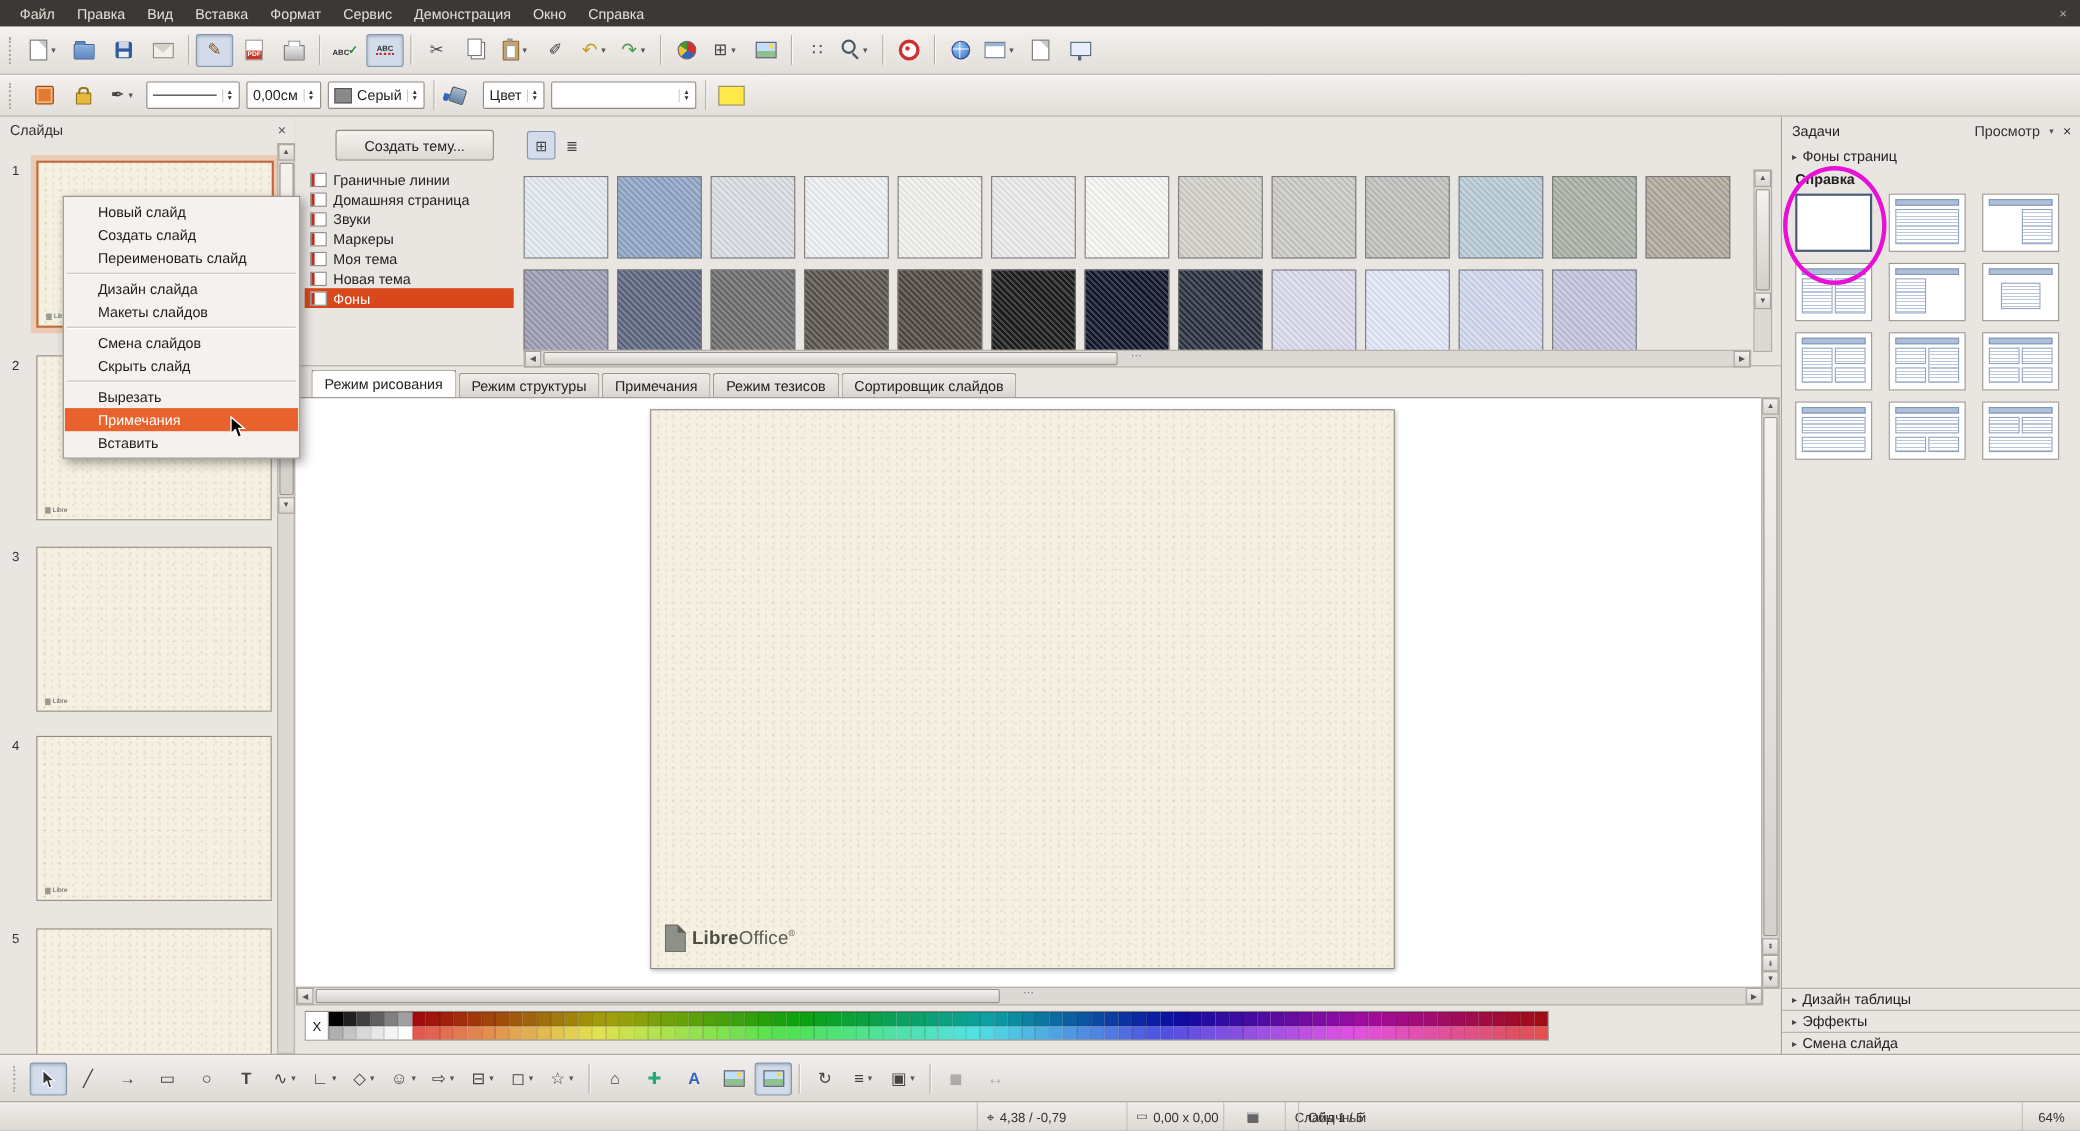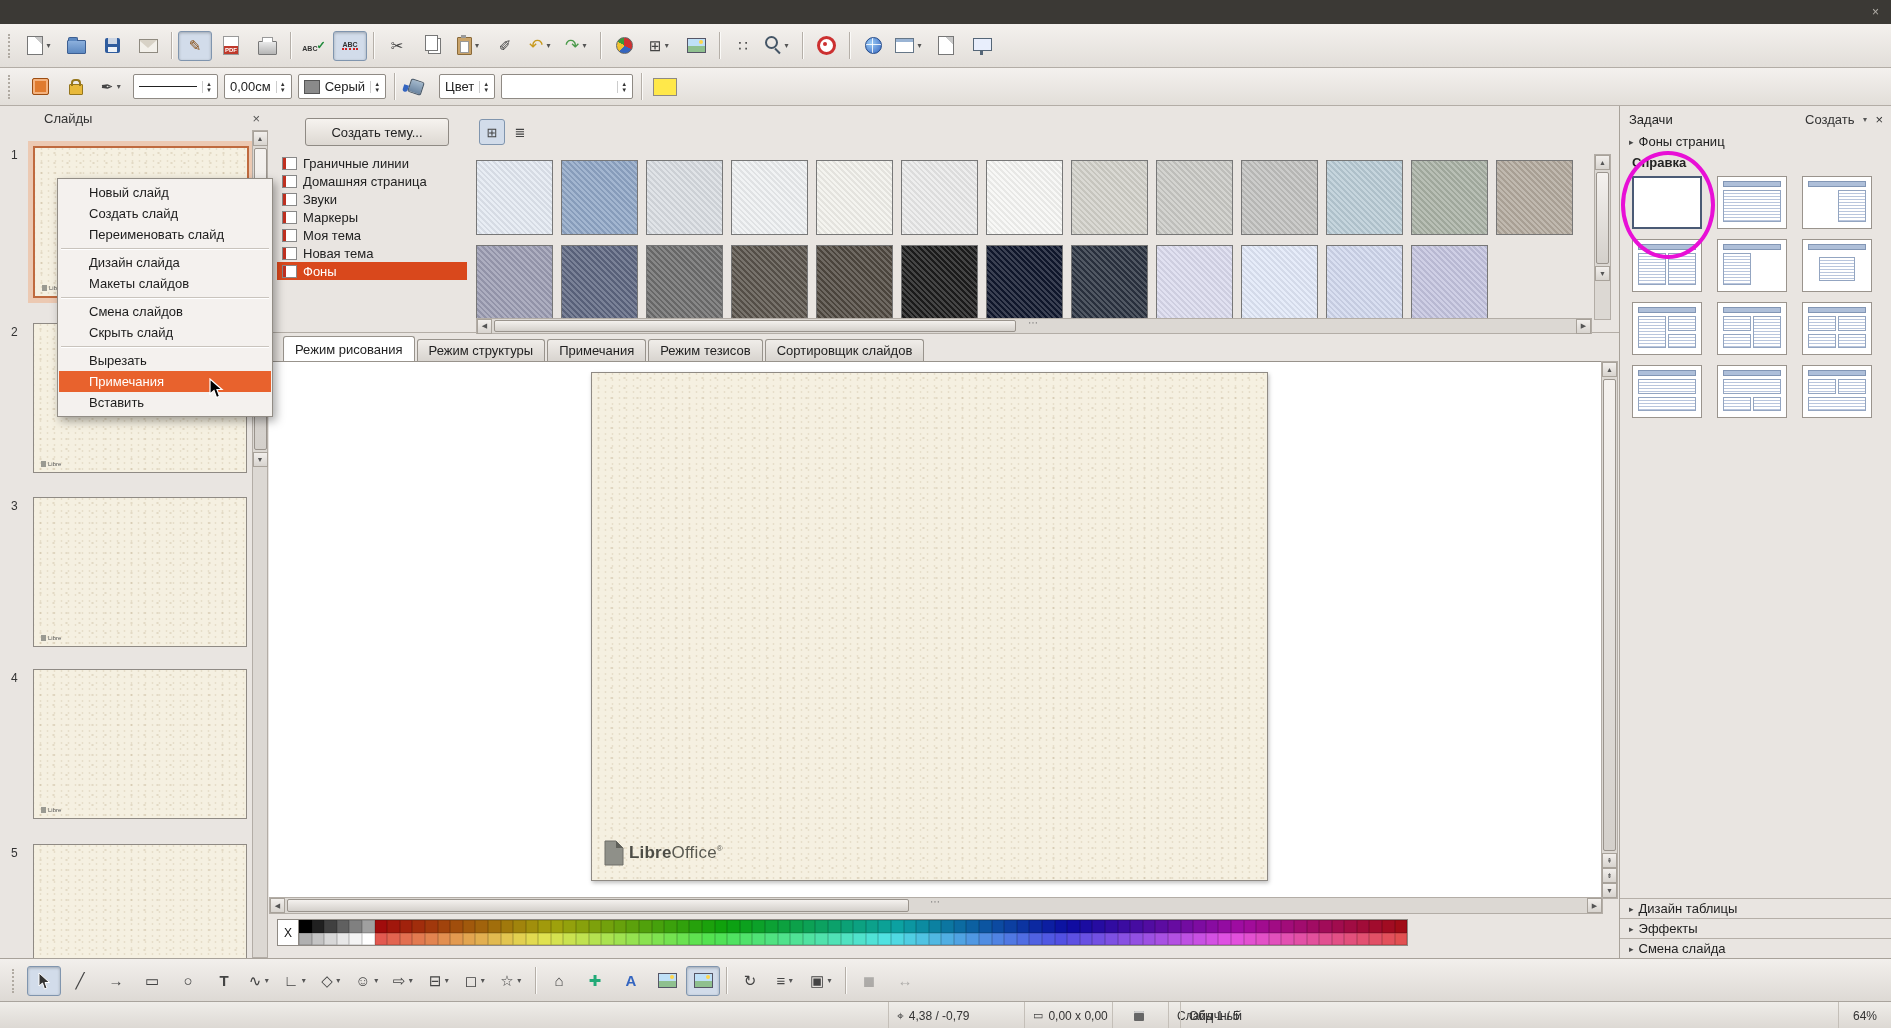--- a/index.html
+++ b/index.html
@@ -70,21 +70,21 @@
   .mini-disk{width:10px;height:10px;background:#666;border-radius:1px;box-shadow:inset 0 2px 0 #ccc;}
   .spell{display:flex;align-items:flex-end;}
   .spell .t{font-size:7px;font-weight:bold;color:#333;letter-spacing:0;}
   .spell .chk{color:#1f8a3a;font-size:11px;margin-left:-1px;font-weight:bold;}
   .spell2 .t{border-bottom:2px dotted #cc2222;}
   .undo-g{color:#c89a1e;font-size:17px;}
   .redo-g{color:#4a9a4a;font-size:17px;}
   .pen-g{color:#874d12;font-size:15px;}
   
   .slides-panel{position:absolute;top:106px;left:0;width:269px;height:852px;background:#e9e5e1;border-right:1px solid #a8a29a;}
-  .panel-head{height:24px;display:flex;align-items:center;padding:0 9px;font-size:13px;color:#333;margin-left:35px;}
+  .panel-head{height:24px;display:flex;align-items:center;padding:0 9px;font-size:13px;color:#333;}
   .panel-head .px{margin-left:auto;font-size:13px;color:#555;}
   .slides-area{position:absolute;top:24px;left:0;right:0;bottom:0;overflow:hidden;}
   .sthumb-wrap{position:absolute;left:0;width:100%;}
   .snum{position:absolute;left:11px;top:2px;font-size:12px;color:#333;}
   .sand{background-color:#f5f0e1;
         background-image:radial-gradient(rgba(180,160,125,.28) 1px,rgba(0,0,0,0) 1.4px),
                          radial-gradient(rgba(200,185,155,.33) 1px,rgba(0,0,0,0) 1.2px);
         background-size:13px 10px,7px 6px;background-position:0 0,3px 4px;}
   .sthumb{position:absolute;left:33px;top:0;width:212px;height:148px;border:1px solid #8f8a84;}
   .sthumb.selected{border:2px solid #bf6a3e;box-shadow:0 0 0 5px #ecc9b2;}
@@ -176,20 +176,32 @@
   .sb-mod{left:1112px;width:36px;justify-content:center;}
   .sb-slide{left:1168px;width:105px;} .sb-view{left:1180px;width:100px;}
   .sb-zoom{right:6px;border-left:1px solid #c4bfb8;padding-left:14px;}
 </style>
 </head>
 <body>
 
 <div class="app">
 
   <div class="menubar">
+    <div class="mb-items">
+
+    <span class="mb-item">Файл</span>
+        <span class="mb-item">Правка</span>
+        <span class="mb-item">Вид</span>
+        <span class="mb-item">Вставка</span>
+        <span class="mb-item">Формат</span>
+        <span class="mb-item">Сервис</span>
+        <span class="mb-item">Демонстрация</span>
+        <span class="mb-item">Окно</span>
+        <span class="mb-item">Справка</span>
+      </div>
     <span class="mb-close">×</span>
   </div>
 
   <div class="tb tb1">
     <span class="grip"></span>
     <span class="tbtn">
         <span class="i-page"></span>
         <span class="dd">▾</span>
       </span>
     <span class="tbtn">
@@ -870,21 +882,21 @@
           <div class="csw" style="background: rgb(161, 12, 23);"></div>
           <div class="csw" style="background: rgb(226, 80, 81);"></div>
         </div>
       </div>
   </div>
 
   <div class="tasks">
     <div class="tasks-head">
       <span>Задачи</span>
       <span class="right">
-        <span>Создать</span>
+        <span>Просмотр</span>
         <span class="dd">▾</span>
         <span>×</span>
       </span>
     </div>
     <div class="trow">
       <span class="arr">▸</span>
       <span>Фоны страниц</span>
     </div>
     <div class="ltitle">Справка</div>
     <div class="layout-grid" id="layoutGrid">

